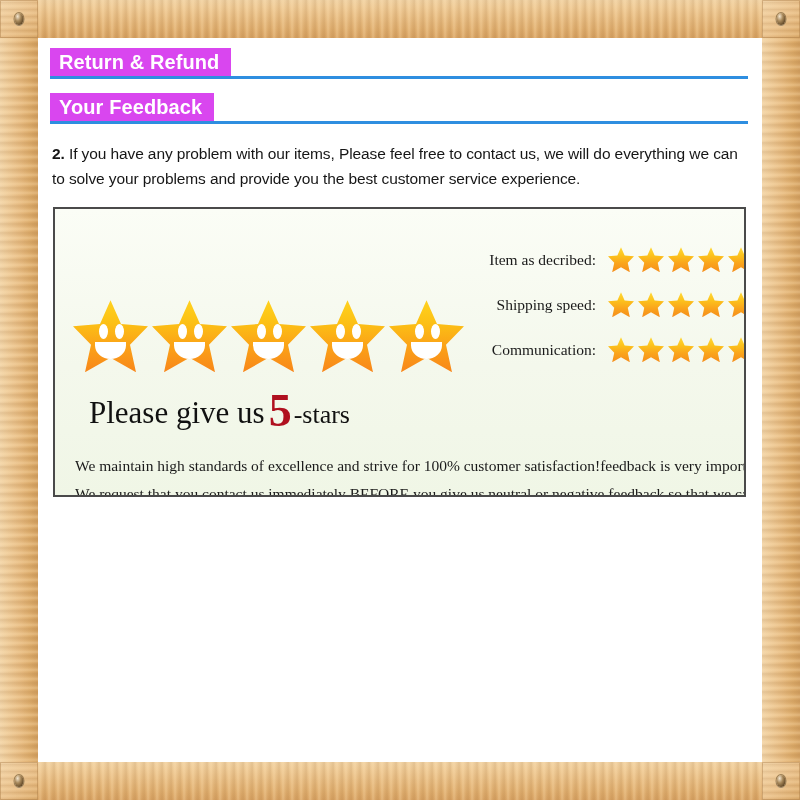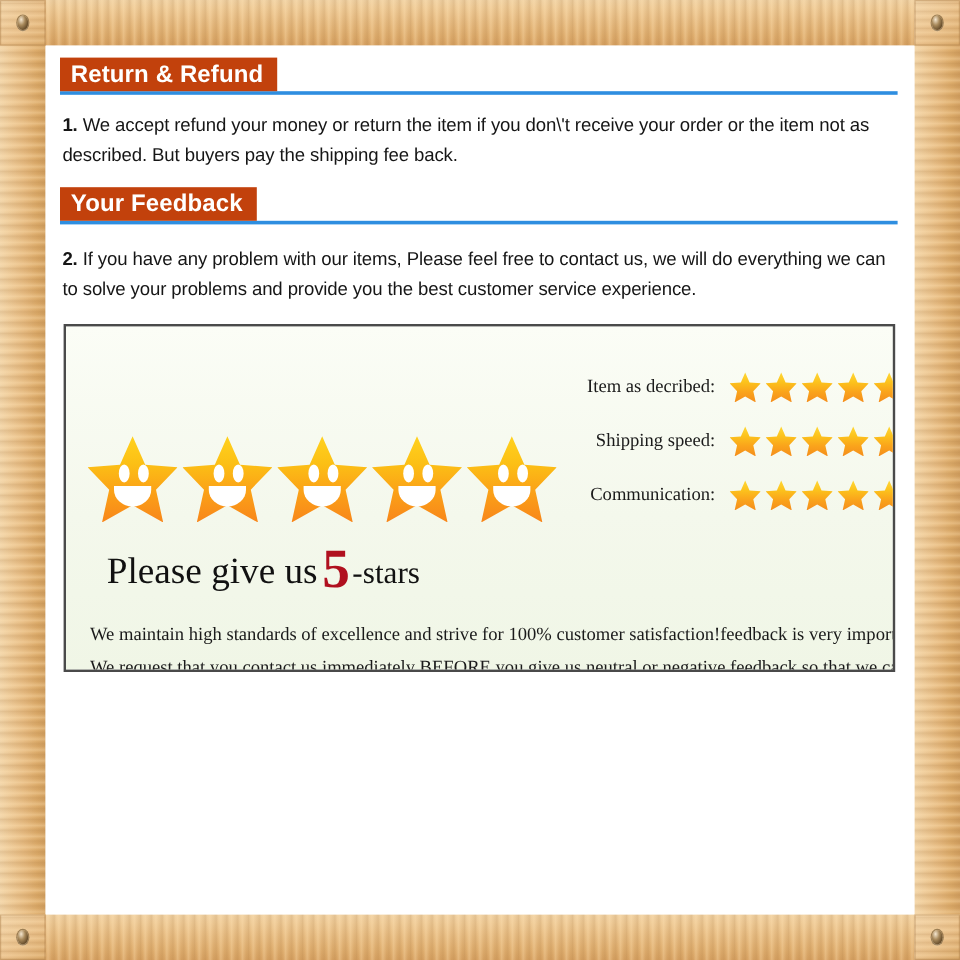--- a/index.html
+++ b/index.html
@@ -93,21 +93,21 @@
 
   
   .section-head {
     position: relative;
     height: 28px;
     margin-bottom: 2px;
     border-bottom: 3px solid #2e8ee0;
   }
   .section-head .tab {
     display: inline-block;
-    background: #c2410c;
+    background: #d946ef;
     color: #ffffff;
     font-size: 20px;
     font-weight: bold;
     line-height: 28px;
     padding: 0 12px 0 9px;
     letter-spacing: 0.1px;
     white-space: nowrap;
   }
 
   
@@ -260,21 +260,20 @@
   <div class="wood-corner" id="corner-br">
     <div class="screw"></div>
   </div>
 
   <div id="content">
 
     <div id="sec-return">
       <div class="section-head">
         <span class="tab">Return &amp; Refund</span>
       </div>
-      <p class="para"><span class="num">1.</span><span> We accept refund your money or return the item if you don\'t receive your order or the item not as described. But buyers pay the shipping fee back.</span></p>
     </div>
 
     <div id="sec-feedback">
       <div class="section-head" style="margin-top:14px;">
         <span class="tab">Your Feedback</span>
       </div>
       <p class="para"><span class="num">2.</span><span> If you have any problem with our items, Please feel free to contact us, we will do everything we can to solve your problems and provide you the best customer service experience.</span></p>
     </div>
 
     <div id="rating-box">

